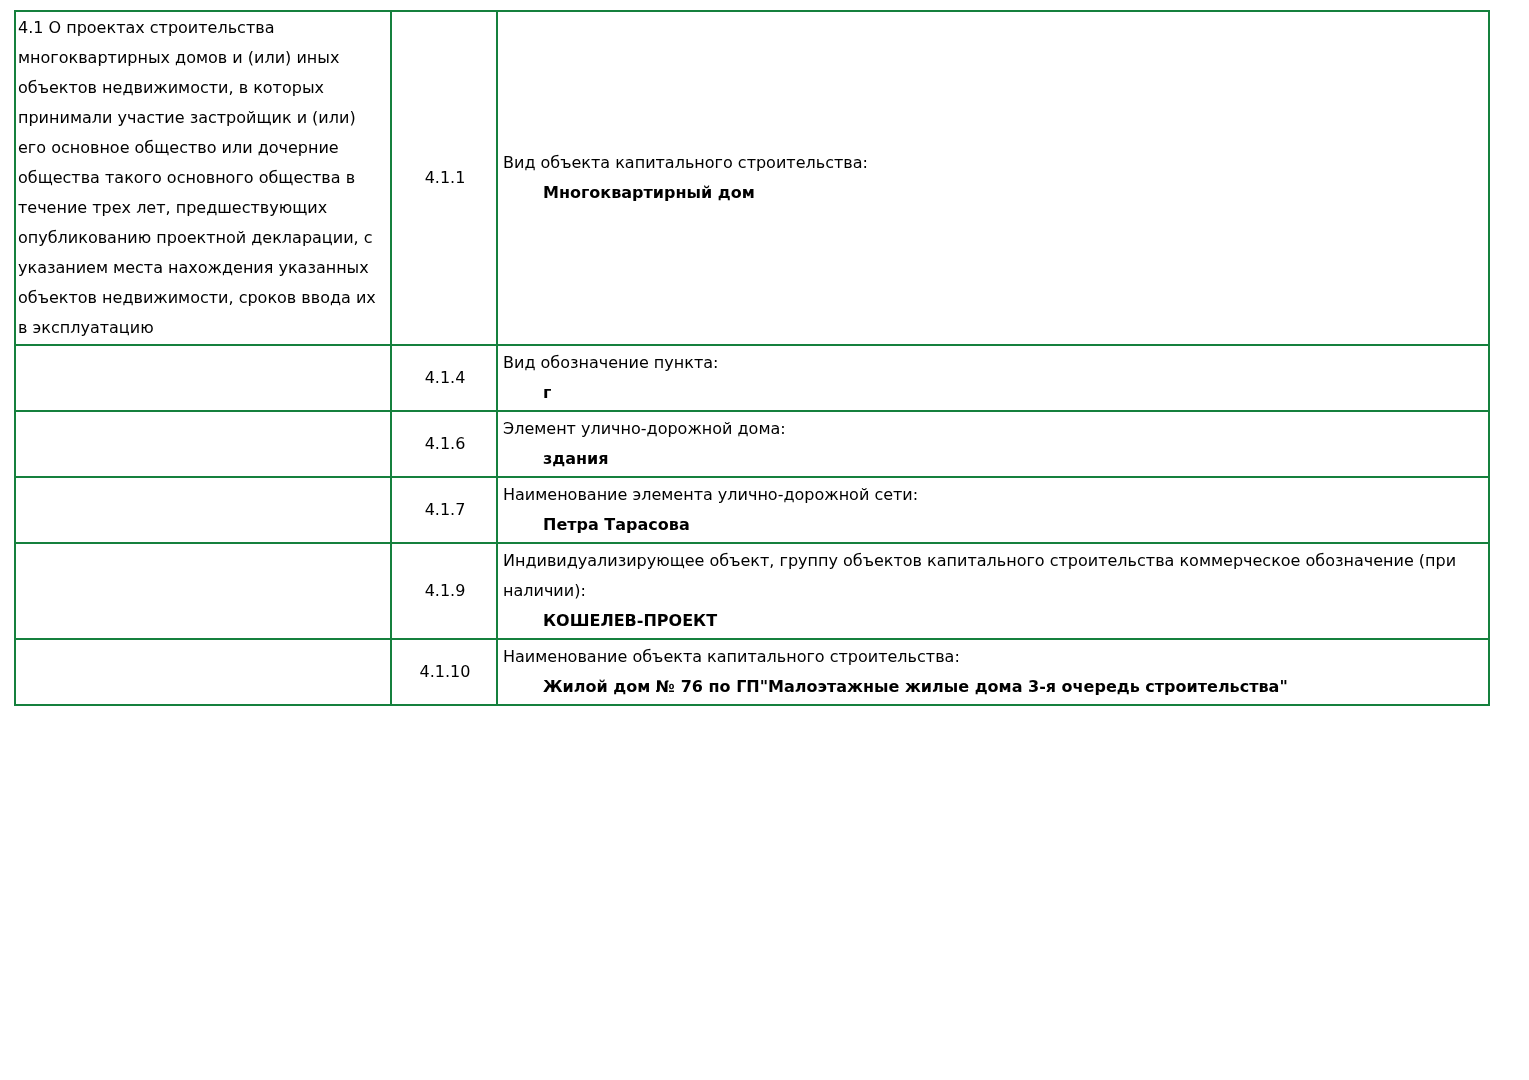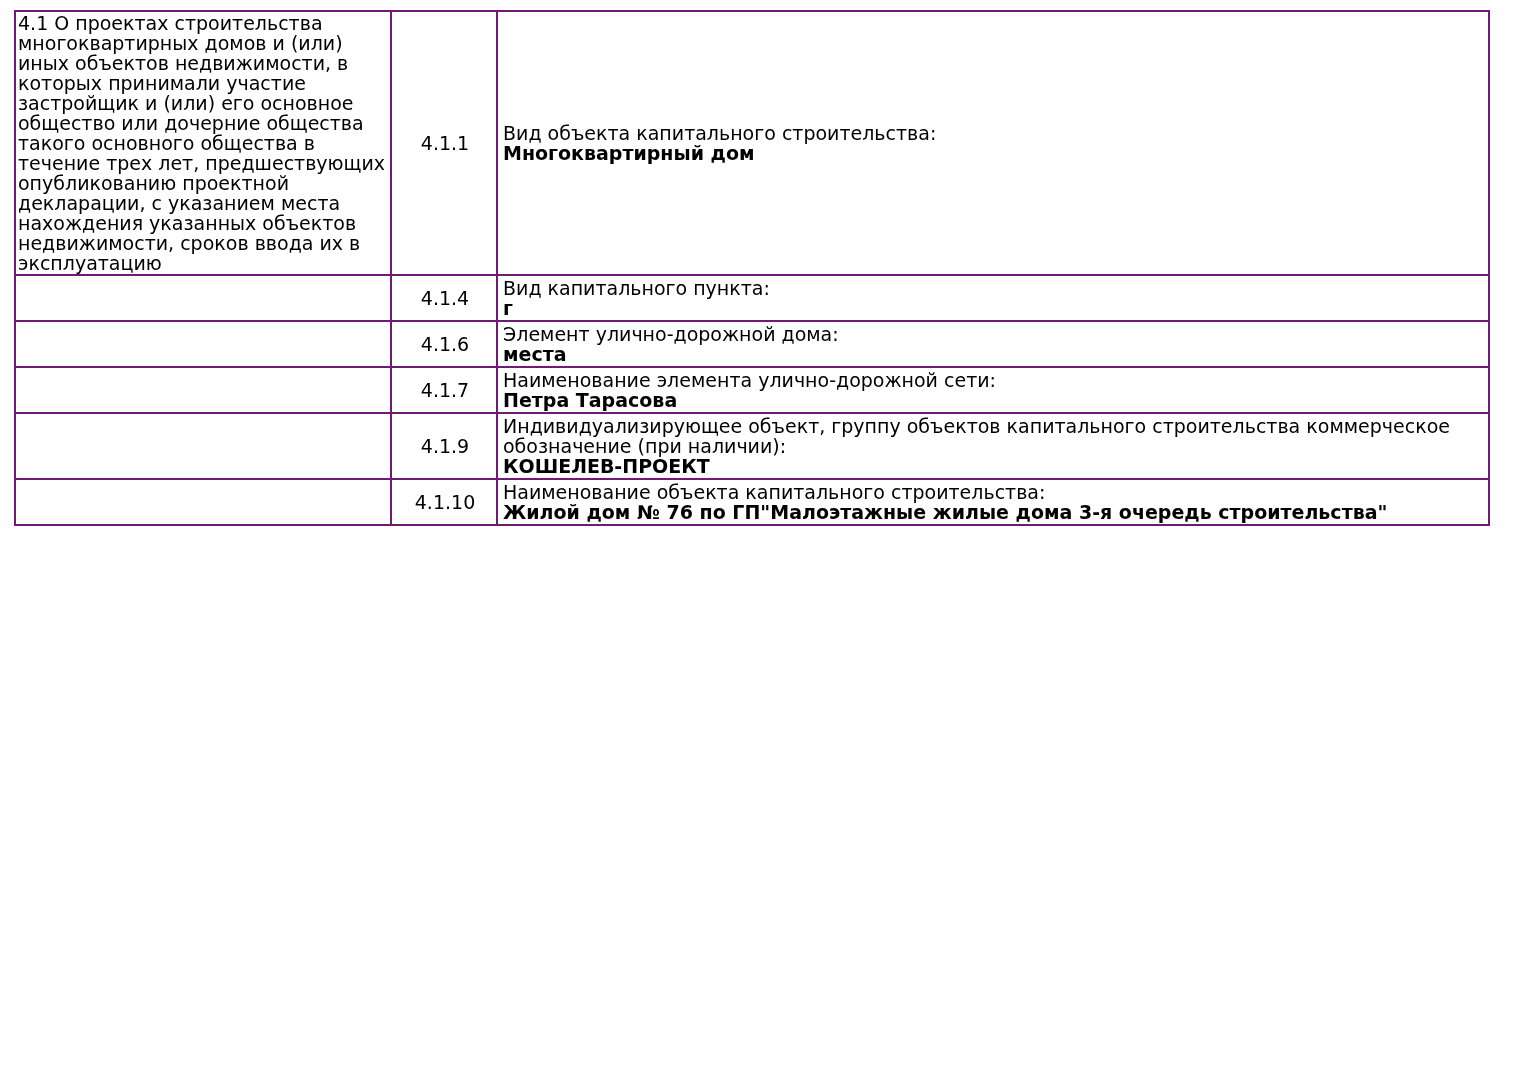--- a/index.html
+++ b/index.html
@@ -16,23 +16,23 @@
     padding: 10px 40px 0 14px;
     background: #ffffff;
     overflow: hidden;
   }
   table.decl {
     border-collapse: collapse;
     table-layout: fixed;
     width: 1474px;
   }
   table.decl td {
-    border: 2px solid #701a75;
-    font-size: 19px;
-    line-height: 20px;
+    border: 2px solid #15803d;
+    font-size: 16px;
+    line-height: 30px;
     vertical-align: middle;
     overflow: hidden;
   }
   col.c-desc { width: 376px; }
   col.c-num  { width: 106px; }
   col.c-content { width: 992px; }
 
   td.col-desc {
     vertical-align: top;
     padding: 1px 3px 1px 2px;
@@ -42,20 +42,21 @@
     text-align: center;
   }
   td.col-content {
     padding: 2px 17px 2px 5px;
   }
   .label {
     font-weight: normal;
   }
   .value {
     font-weight: normal;
+    margin-left: 40px;
   }
   .value .bold {
     font-weight: bold;
   }
 </style>
 </head>
 <body>
 
 <div class="page">
   <table class="decl">
@@ -76,32 +77,32 @@
           <div class="value"><span></span><span class="bold">Многоквартирный дом</span></div>
         </td>
       </tr>
 
 
 
       <tr>
         <td class="col-desc"></td>
         <td class="col-num">4.1.4</td>
         <td class="col-content">
-          <div class="label">Вид капитального пункта:</div>
+          <div class="label">Вид обозначение пункта:</div>
           <div class="value"><span></span><span class="bold">г</span></div>
         </td>
       </tr>
 
 
       <tr>
         <td class="col-desc"></td>
         <td class="col-num">4.1.6</td>
         <td class="col-content">
           <div class="label">Элемент улично-дорожной дома:</div>
-          <div class="value"><span></span><span class="bold">места</span></div>
+          <div class="value"><span></span><span class="bold">здания</span></div>
         </td>
       </tr>
 
       <tr>
         <td class="col-desc"></td>
         <td class="col-num">4.1.7</td>
         <td class="col-content">
           <div class="label">Наименование элемента улично-дорожной сети:</div>
           <div class="value"><span></span><span class="bold">Петра Тарасова</span></div>
         </td>

